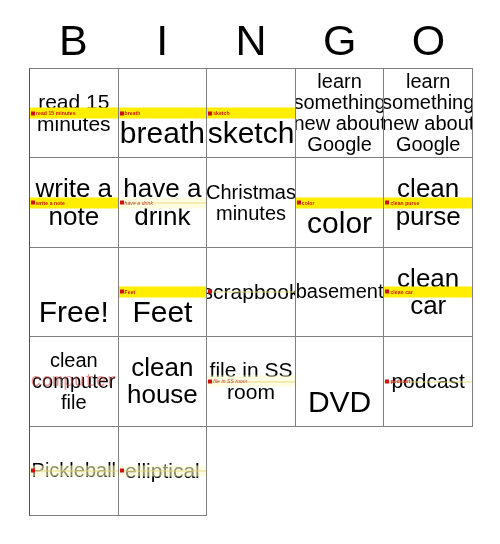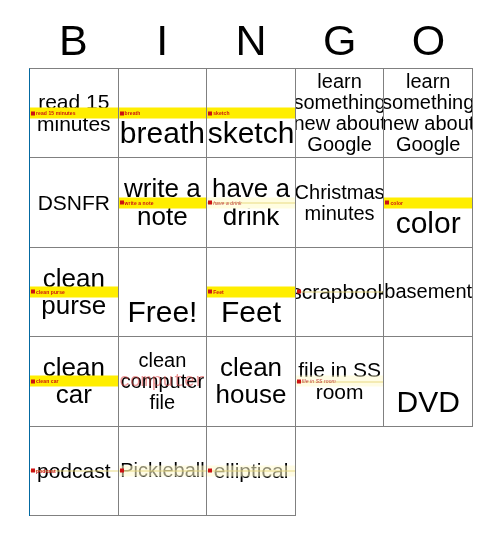--- a/index.html
+++ b/index.html
@@ -184,23 +184,20 @@
           <div class="daub-label">sketch</div>
         </div>
       </div>
       <div class="cell">
         <div class="cell-text fs-sm">learn something new about Google</div>
       </div>
       <div class="cell">
         <div class="cell-text fs-sm">learn something new about Google</div>
       </div>
       <div class="cell">
-        <div class="cell-text fs-md">DSNFR</div>
-      </div>
-      <div class="cell">
         <div class="cell-text fs-lg">write a note</div>
         <div class="daub strong">
           <div class="daub-line"></div>
           <div class="daub-tick"></div>
           <div class="daub-label">write a note</div>
         </div>
       </div>
       <div class="cell">
         <div class="cell-text fs-lg">have a drink</div>
         <div class="daub pale">

